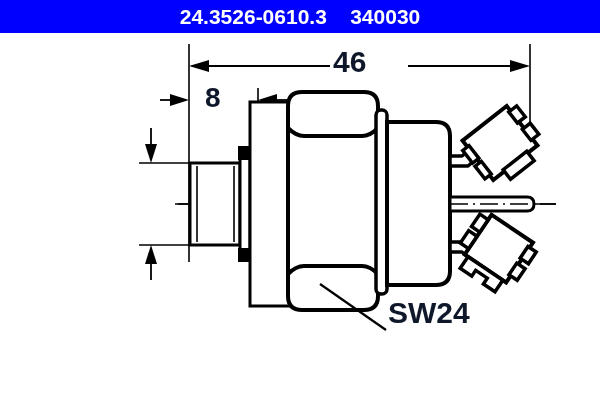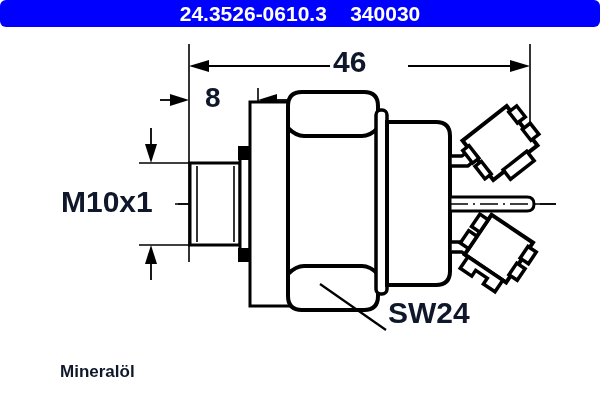--- a/index.html
+++ b/index.html
@@ -15,26 +15,25 @@
     width: 600px;
     height: 400px;
     background: #ffffff;
     overflow: hidden;
   }
   #header-bar {
     position: absolute;
     left: 0;
     top: 0;
     width: 600px;
-    height: 27px;
+    height: 33px;
     background: #0000ff;
     display: flex;
     align-items: center;
     justify-content: center;
-    border-radius: 6px;
   }
   #header-bar .htext {
     color: #ffffff;
     font-weight: bold;
     font-size: 21px;
     letter-spacing: 0px;
     white-space: pre;
     font-family: "Liberation Sans", sans-serif;
   }
   #drawing-svg {
@@ -174,17 +173,15 @@
       <path d="M 478 272 L 478 286 L 492 286 L 492 279 L 506 279 L 506 286 L 520 286
                L 520 272 Z" fill="#ffffff" stroke="#000000" stroke-width="3.5"></path>
     </g>
 
     <line x1="320" y1="284" x2="386" y2="330" stroke="#000000" stroke-width="2.2"></line>
 
   </svg>
 
   <div class="lbl" id="label-46">46</div>
   <div class="lbl" id="label-8">8</div>
-  <div class="lbl" id="label-m10">M10x1</div>
   <div class="lbl" id="label-sw24">SW24</div>
-  <div class="lbl" id="label-mineral">Mineralöl</div>
 
 </div>
 
 </body></html>

